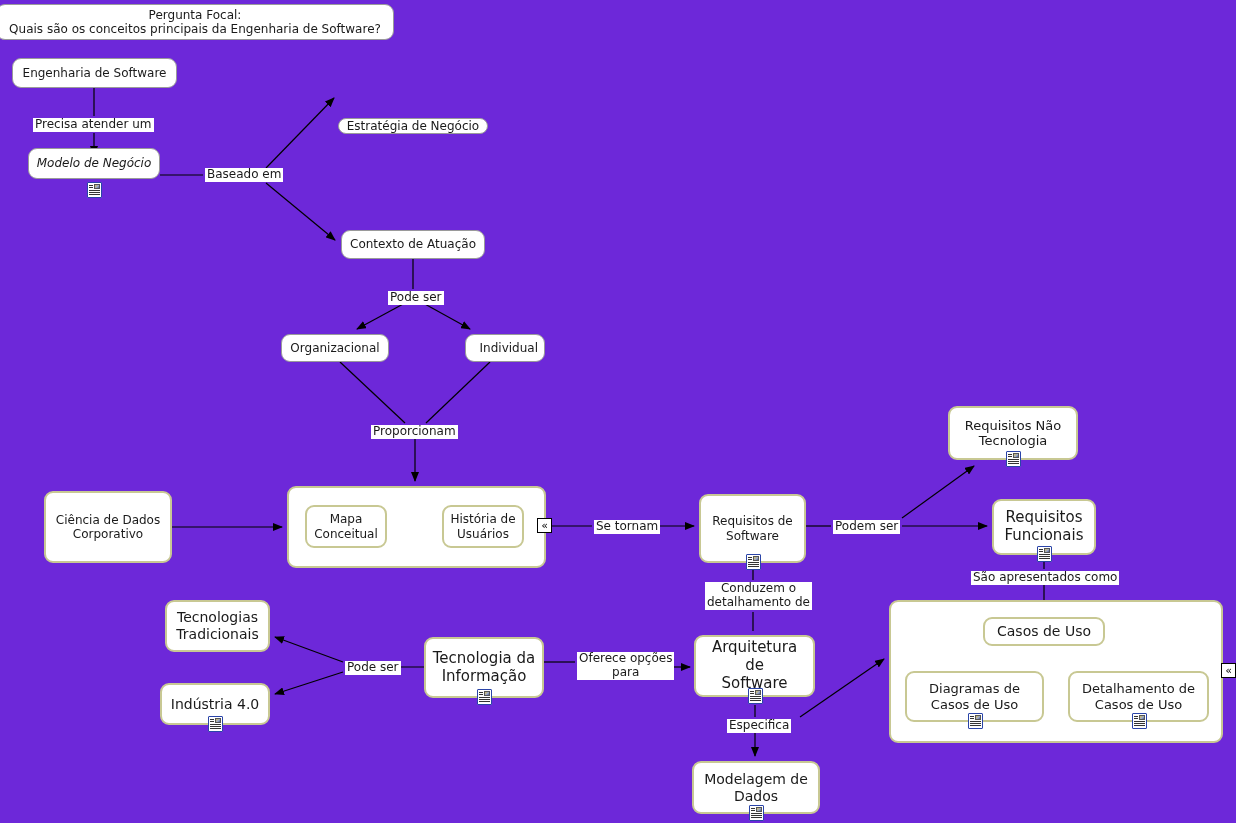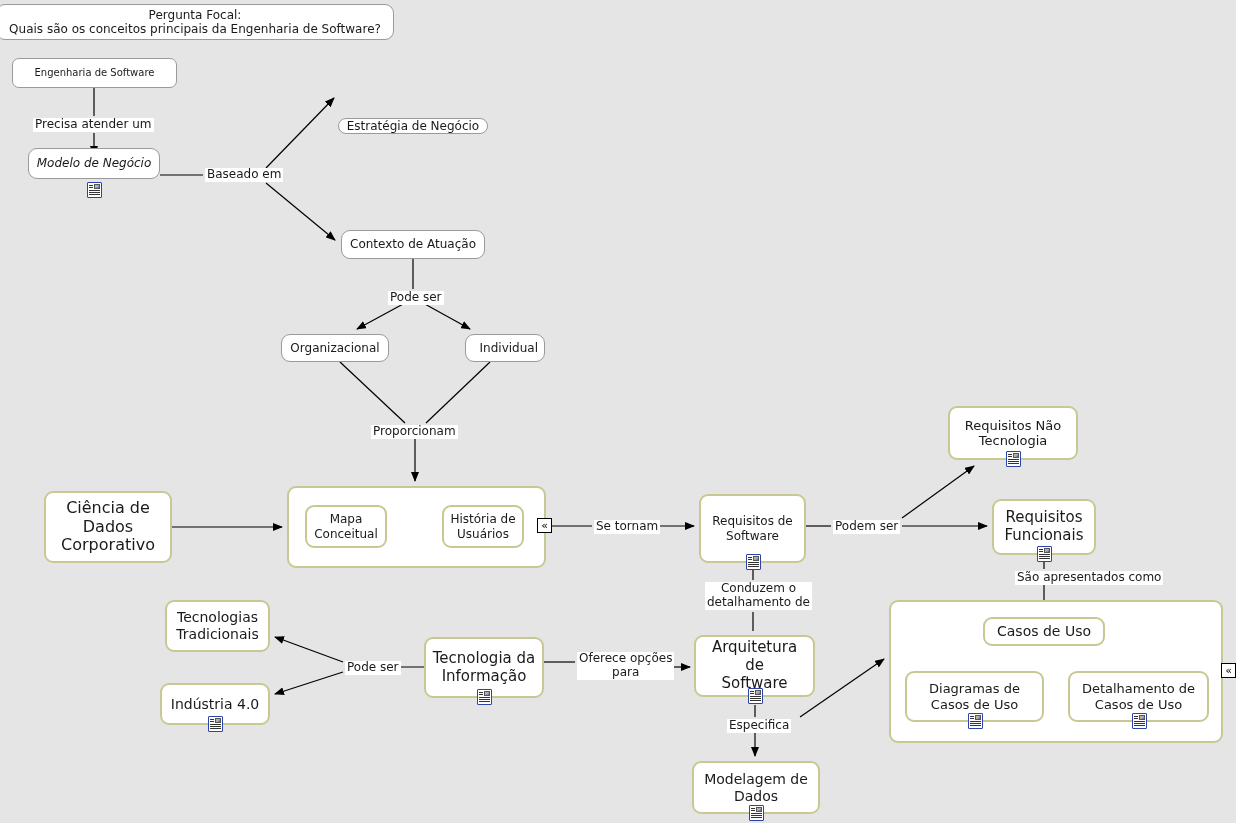--- a/index.html
+++ b/index.html
@@ -7,21 +7,21 @@
     padding: 0;
     background: #ffffff;
   }
   body {
     font-family: "DejaVu Sans", sans-serif;
   }
   #canvas {
     position: relative;
     width: 1236px;
     height: 823px;
-    background: #e5e5e5;
+    background: #6d28d9;
     overflow: hidden;
   }
   #edges {
     position: absolute;
     left: 0;
     top: 0;
     width: 1236px;
     height: 823px;
     pointer-events: none;
   }
@@ -187,21 +187,21 @@
       <line x1="800" y1="717" x2="884" y2="659" marker-end="url(#arrow)"></line>
     </g>
   </svg>
 
   <div class="node gray" id="focus-question" style="left:-4px; top:4px; width:398px; height:36px; border-radius:9px; flex-direction:column; font-size:12px;">
     <span class="nlabel">Pergunta Focal:</span>
     <span class="nlabel">Quais são os conceitos principais da Engenharia de Software?</span>
   </div>
 
   <div id="nodes-layer">
-      <div class="node gray" style="left: 12px; top: 58px; width: 165px; height: 30px; font-size: 10px; border-radius: 7px;">
+      <div class="node gray" style="left: 12px; top: 58px; width: 165px; height: 30px; font-size: 12px;">
         <span class="nlabel">Engenharia de Software</span>
       </div>
       <div class="node gray" style="left: 28px; top: 148px; width: 132px; height: 31px; font-size: 12px; font-style: italic;">
         <span class="nlabel">Modelo de Negócio</span>
       </div>
       <div class="resicon" style="left: 87px; top: 182px;">
         <div class="pg"></div>
         <div class="thumb"></div>
         <div class="ln" style="top: 2px;"></div>
         <div class="ln" style="top: 4px;"></div>
@@ -211,21 +211,21 @@
       </div>
       <div class="node gray" style="left: 341px; top: 230px; width: 144px; height: 29px; font-size: 12px;">
         <span class="nlabel">Contexto de Atuação</span>
       </div>
       <div class="node gray" style="left: 281px; top: 334px; width: 108px; height: 28px; font-size: 12px;">
         <span class="nlabel">Organizacional</span>
       </div>
       <div class="node gray" style="left: 465px; top: 334px; width: 80px; height: 28px; font-size: 12px; justify-content: flex-end;">
         <span class="nlabel">Individual</span>
       </div>
-      <div class="node olive" style="left: 44px; top: 491px; width: 128px; height: 72px; font-size: 16px;">
+      <div class="node olive" style="left: 44px; top: 491px; width: 128px; height: 72px; font-size: 12px;">
         <span class="nlabel">Ciência de Dados
 Corporativo</span>
       </div>
       <div class="node group" style="left: 287px; top: 486px; width: 259px; height: 82px; font-size: 12px;"></div>
       <div class="node olive" style="left: 305px; top: 505px; width: 82px; height: 43px; font-size: 12px;">
         <span class="nlabel">Mapa
 Conceitual</span>
       </div>
       <div class="node olive" style="left: 442px; top: 505px; width: 82px; height: 43px; font-size: 12px; text-align: center;">
         <span class="nlabel">História de
@@ -331,21 +331,21 @@
     </div>
   <div id="labels-layer">
       <div class="edge-label" style="left: 33px; top: 118px; text-align: center;">Precisa atender um</div>
       <div class="edge-label" style="left: 205px; top: 168px;">Baseado em</div>
       <div class="edge-label" style="left: 388px; top: 291px;">Pode ser</div>
       <div class="edge-label" style="left: 371px; top: 425px;">Proporcionam</div>
       <div class="edge-label" style="left: 594px; top: 520px;">Se tornam</div>
       <div class="edge-label" style="left: 833px; top: 520px;">Podem ser</div>
       <div class="edge-label" style="left: 705px; top: 582px;">Conduzem o
 detalhamento de</div>
-      <div class="edge-label" style="left: 971px; top: 571px; margin-left: 44px;">São apresentados como</div>
+      <div class="edge-label" style="left: 971px; top: 571px;">São apresentados como</div>
       <div class="edge-label" style="left: 345px; top: 661px;">Pode ser</div>
       <div class="edge-label" style="left: 577px; top: 652px;">Oferece opções
 para</div>
       <div class="edge-label" style="left: 727px; top: 719px;">Especifica</div>
     </div>
   <div id="markers-layer">
       <div class="collapse-marker" style="left: 537px; top: 518px;">«</div>
       <div class="collapse-marker" style="left: 1221px; top: 663px;">«</div>
     </div>
 

